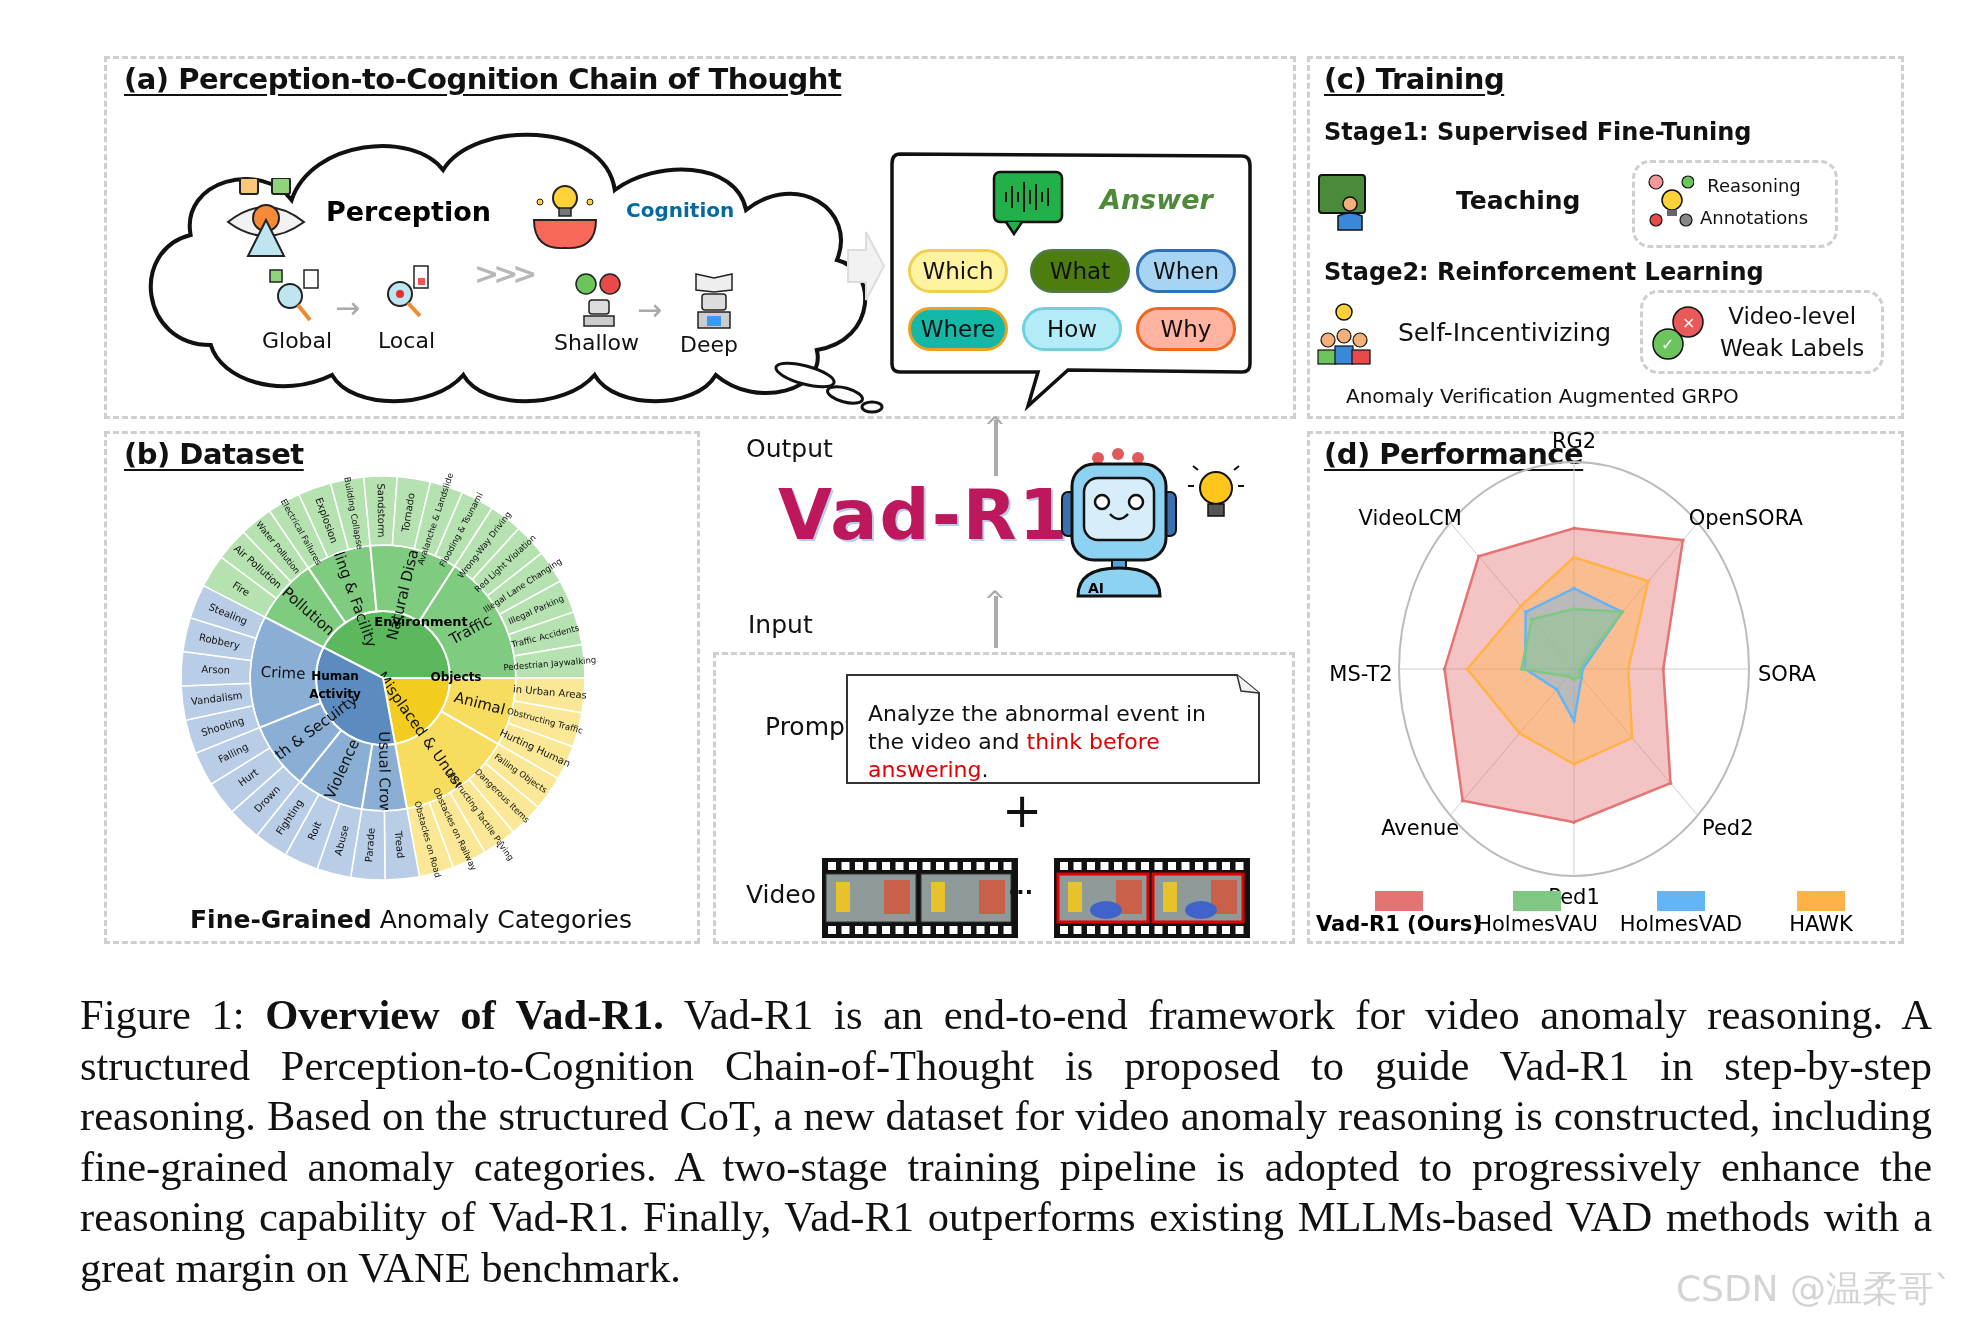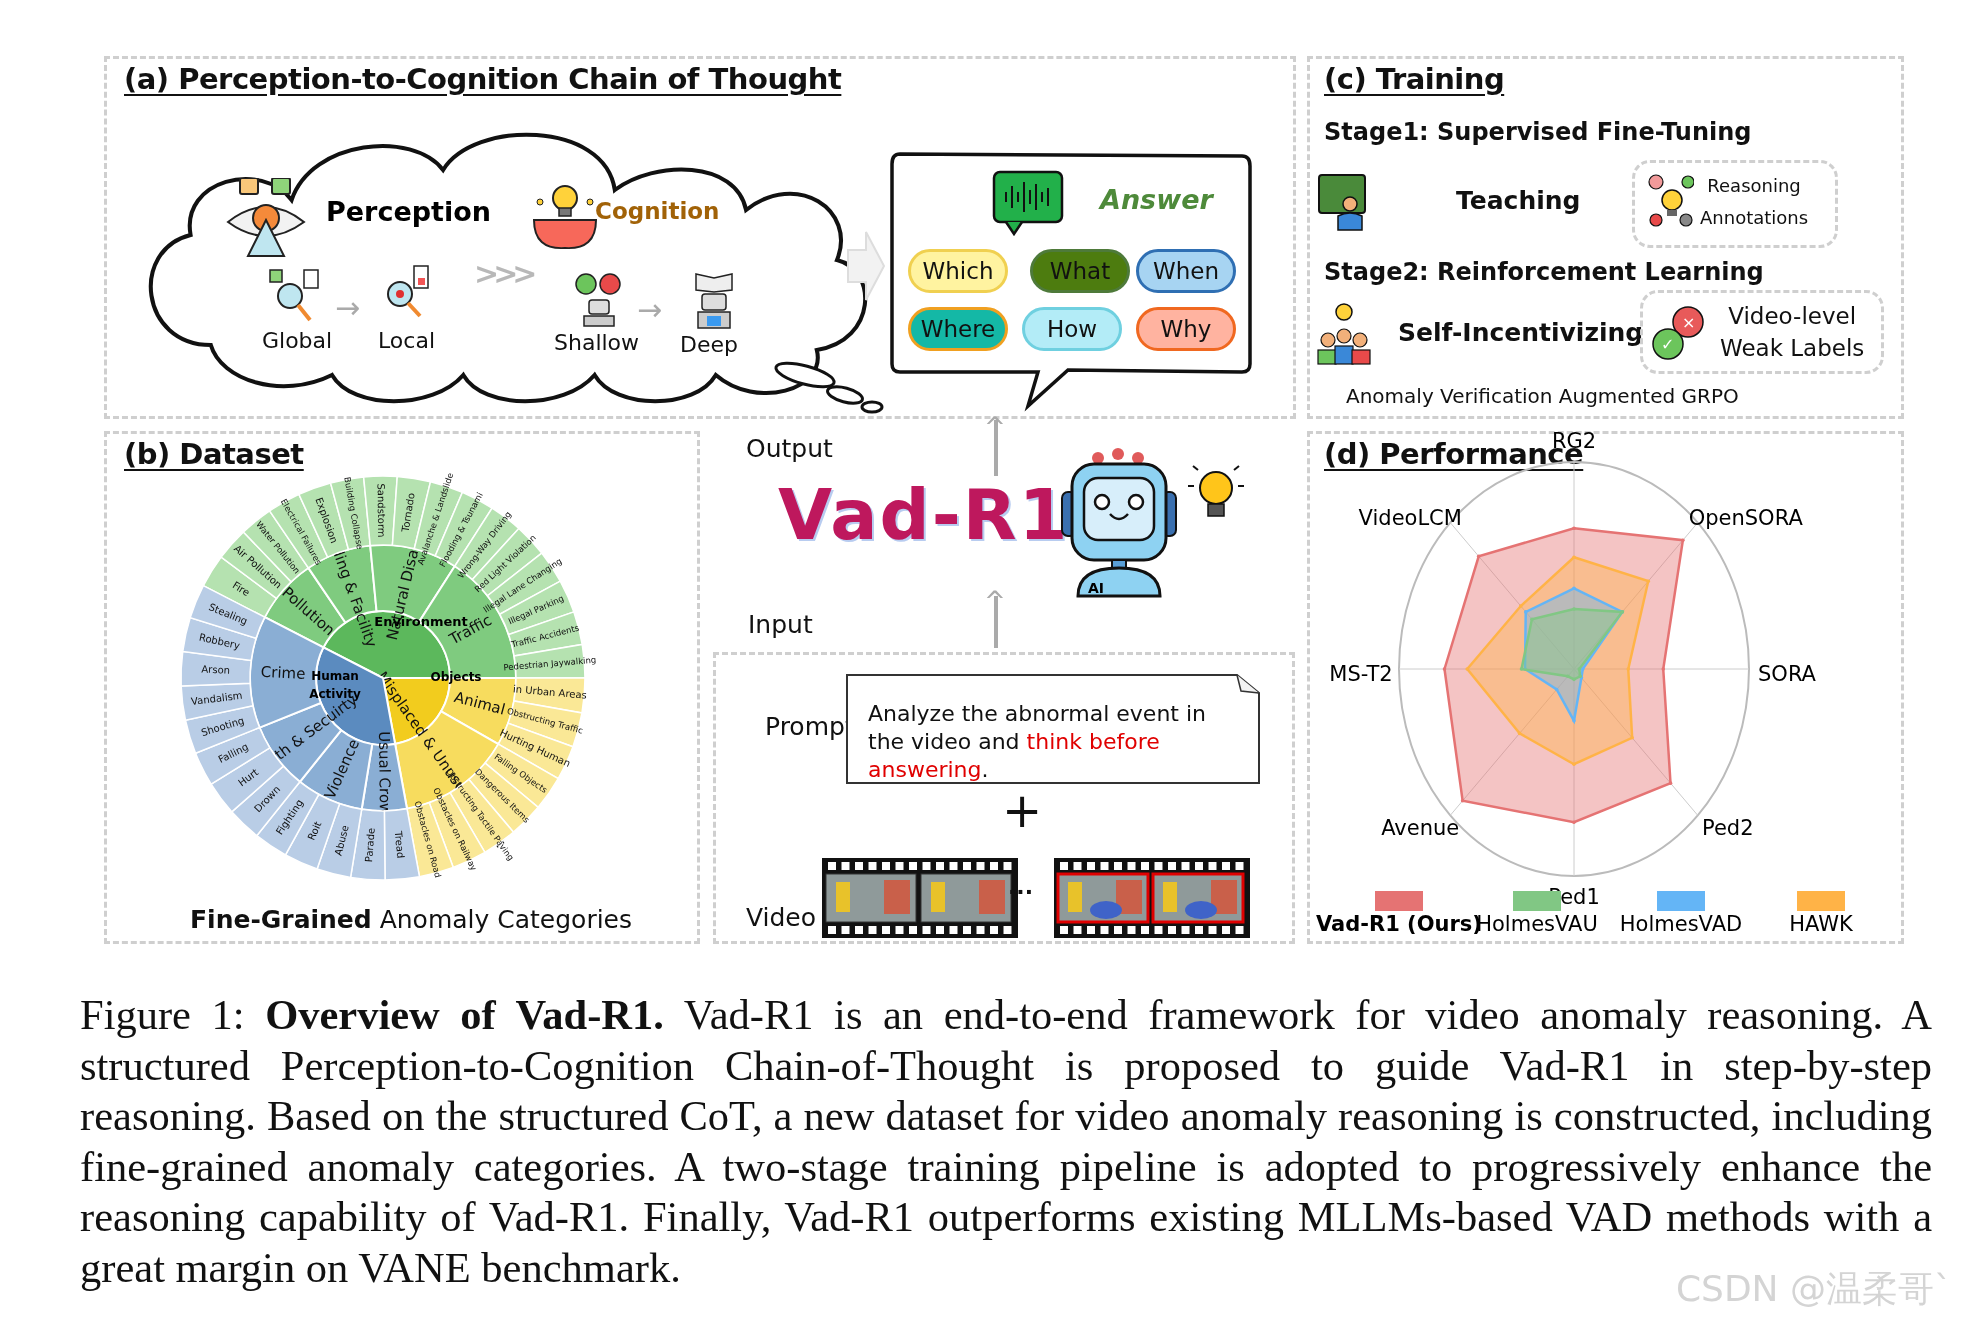--- a/index.html
+++ b/index.html
@@ -36,21 +36,21 @@
 </svg>
 <div class="abs hand" style="left:326px;top:196px;font-size:27px;font-weight:bold;color:#000000;">Perception</div>
 
 <svg style="position:absolute;left:530px;top:180px;" width="70" height="70">
   <circle cx="35" cy="18" r="12" fill="#ffd23a" stroke="#222" stroke-width="2"></circle>
   <rect x="29" y="28" width="12" height="8" fill="#777" stroke="#222" stroke-width="1.5"></rect>
   <path d="M4,40 L66,40 Q66,70 35,68 Q4,70 4,40 Z" fill="#f7685a" stroke="#222" stroke-width="2"></path>
   <circle cx="10" cy="22" r="3" fill="#ffd23a" stroke="#222"></circle>
     <circle cx="60" cy="22" r="3" fill="#ffd23a" stroke="#222"></circle>
 </svg>
-<div class="abs hand" style="left:595px;top:198px;font-size:23px;font-weight:bold;color:#a16207;">Cognition</div>
+<div class="abs hand" style="left:626px;top:198px;font-size:20px;font-weight:bold;color:#0369a1;">Cognition</div>
 
 <svg style="position:absolute;left:268px;top:268px;" width="56" height="56">
   <rect x="2" y="2" width="12" height="12" fill="#8fd47a" stroke="#222" stroke-width="1.5"></rect>
   <rect x="36" y="2" width="14" height="18" fill="#fff" stroke="#222" stroke-width="1.5"></rect>
   <circle cx="22" cy="28" r="12" fill="#bfe6f0" stroke="#222" stroke-width="2"></circle>
   <line x1="30" y1="37" x2="42" y2="52" stroke="#f08a30" stroke-width="4"></line>
 </svg>
 <div class="abs hand" style="left:262px;top:328px;font-size:22px;">Global</div>
 <div class="abs" style="left:335px;top:290px;font-size:30px;color:#aaa;">→</div>
 <svg style="position:absolute;left:380px;top:264px;" width="56" height="56">
@@ -253,21 +253,21 @@
 <div class="panel" style="left:713px;top:652px;width:582px;height:292px;"></div>
 <div class="abs hand" style="left:765px;top:712px;font-size:25px;">Prompt</div>
 <svg style="position:absolute;left:845px;top:673px;" width="420" height="114">
   <path d="M2,2 L392,2 L414,20 L414,110 L2,110 Z" fill="#fff" stroke="#333" stroke-width="2"></path>
   <path d="M392,2 L396,18 L414,20" fill="#f2f2f2" stroke="#333" stroke-width="1.5"></path>
 </svg>
 <div class="abs hand" style="left:868px;top:700px;width:380px;font-size:22px;line-height:28px;white-space:normal;">
   <span>Analyze the abnormal event in the video and </span><span style="color:#e00000;">think before answering</span><span>.</span>
 </div>
 <div class="abs" style="left:1002px;top:786px;font-size:48px;line-height:1;">+</div>
-<div class="abs hand" style="left:746px;top:880px;font-size:25px;margin-top:23px;">Video</div>
+<div class="abs hand" style="left:746px;top:880px;font-size:25px;">Video</div>
 <svg id="filmstrips" style="position:absolute;left:822px;top:858px;" width="440" height="80">
     <g>
       <rect x="0" y="0" width="196" height="80" fill="#111"></rect>
       <rect x="6" y="4" width="8" height="8" fill="#fff"></rect>
       <rect x="6" y="68" width="8" height="8" fill="#fff"></rect>
       <rect x="19.5" y="4" width="8" height="8" fill="#fff"></rect>
       <rect x="19.5" y="68" width="8" height="8" fill="#fff"></rect>
       <rect x="33" y="4" width="8" height="8" fill="#fff"></rect>
       <rect x="33" y="68" width="8" height="8" fill="#fff"></rect>
       <rect x="46.5" y="4" width="8" height="8" fill="#fff"></rect>
@@ -366,21 +366,21 @@
 <div class="abs hand" style="left:1324px;top:258px;font-size:24px;font-weight:bold;">Stage2: Reinforcement Learning</div>
 <svg style="position:absolute;left:1316px;top:302px;" width="56" height="64">
   <circle cx="28" cy="10" r="8" fill="#ffd23a" stroke="#111" stroke-width="1.5"></circle>
   <circle cx="12" cy="38" r="7" fill="#f2b07a" stroke="#111" stroke-width="1.2"></circle>
   <circle cx="28" cy="34" r="7" fill="#f2b07a" stroke="#111" stroke-width="1.2"></circle>
   <circle cx="44" cy="38" r="7" fill="#f2b07a" stroke="#111" stroke-width="1.2"></circle>
   <rect x="2" y="48" width="18" height="14" fill="#6cc55c" stroke="#111" stroke-width="1.2"></rect>
   <rect x="19" y="44" width="18" height="18" fill="#3a88d8" stroke="#111" stroke-width="1.2"></rect>
   <rect x="36" y="48" width="18" height="14" fill="#e84a4a" stroke="#111" stroke-width="1.2"></rect>
 </svg>
-<div class="abs hand" style="left:1398px;top:318px;font-size:25px;font-weight:bold;">Self-Incentivizing</div>
+<div class="abs hand" style="left:1398px;top:318px;font-size:25px;font-weight:normal;">Self-Incentivizing</div>
 <div class="abs" style="left:1640px;top:290px;width:244px;height:84px;border:3px dashed #cfcfcf;border-radius:18px;box-sizing:border-box;"></div>
 <svg style="position:absolute;left:1650px;top:304px;" width="56" height="58">
   <circle cx="38" cy="18" r="15" fill="#e85a5a" stroke="#111" stroke-width="1.5"></circle>
   <text x="32" y="24" font-size="16" fill="#fff">×</text>
   <circle cx="18" cy="40" r="15" fill="#6cc55c" stroke="#111" stroke-width="1.5"></circle>
   <text x="11" y="46" font-size="16" fill="#fff">✓</text>
 </svg>
 <div class="abs hand" style="left:1720px;top:300px;font-size:23px;line-height:32px;text-align:center;">
   <div>Video-level</div>
   <div>Weak Labels</div>

